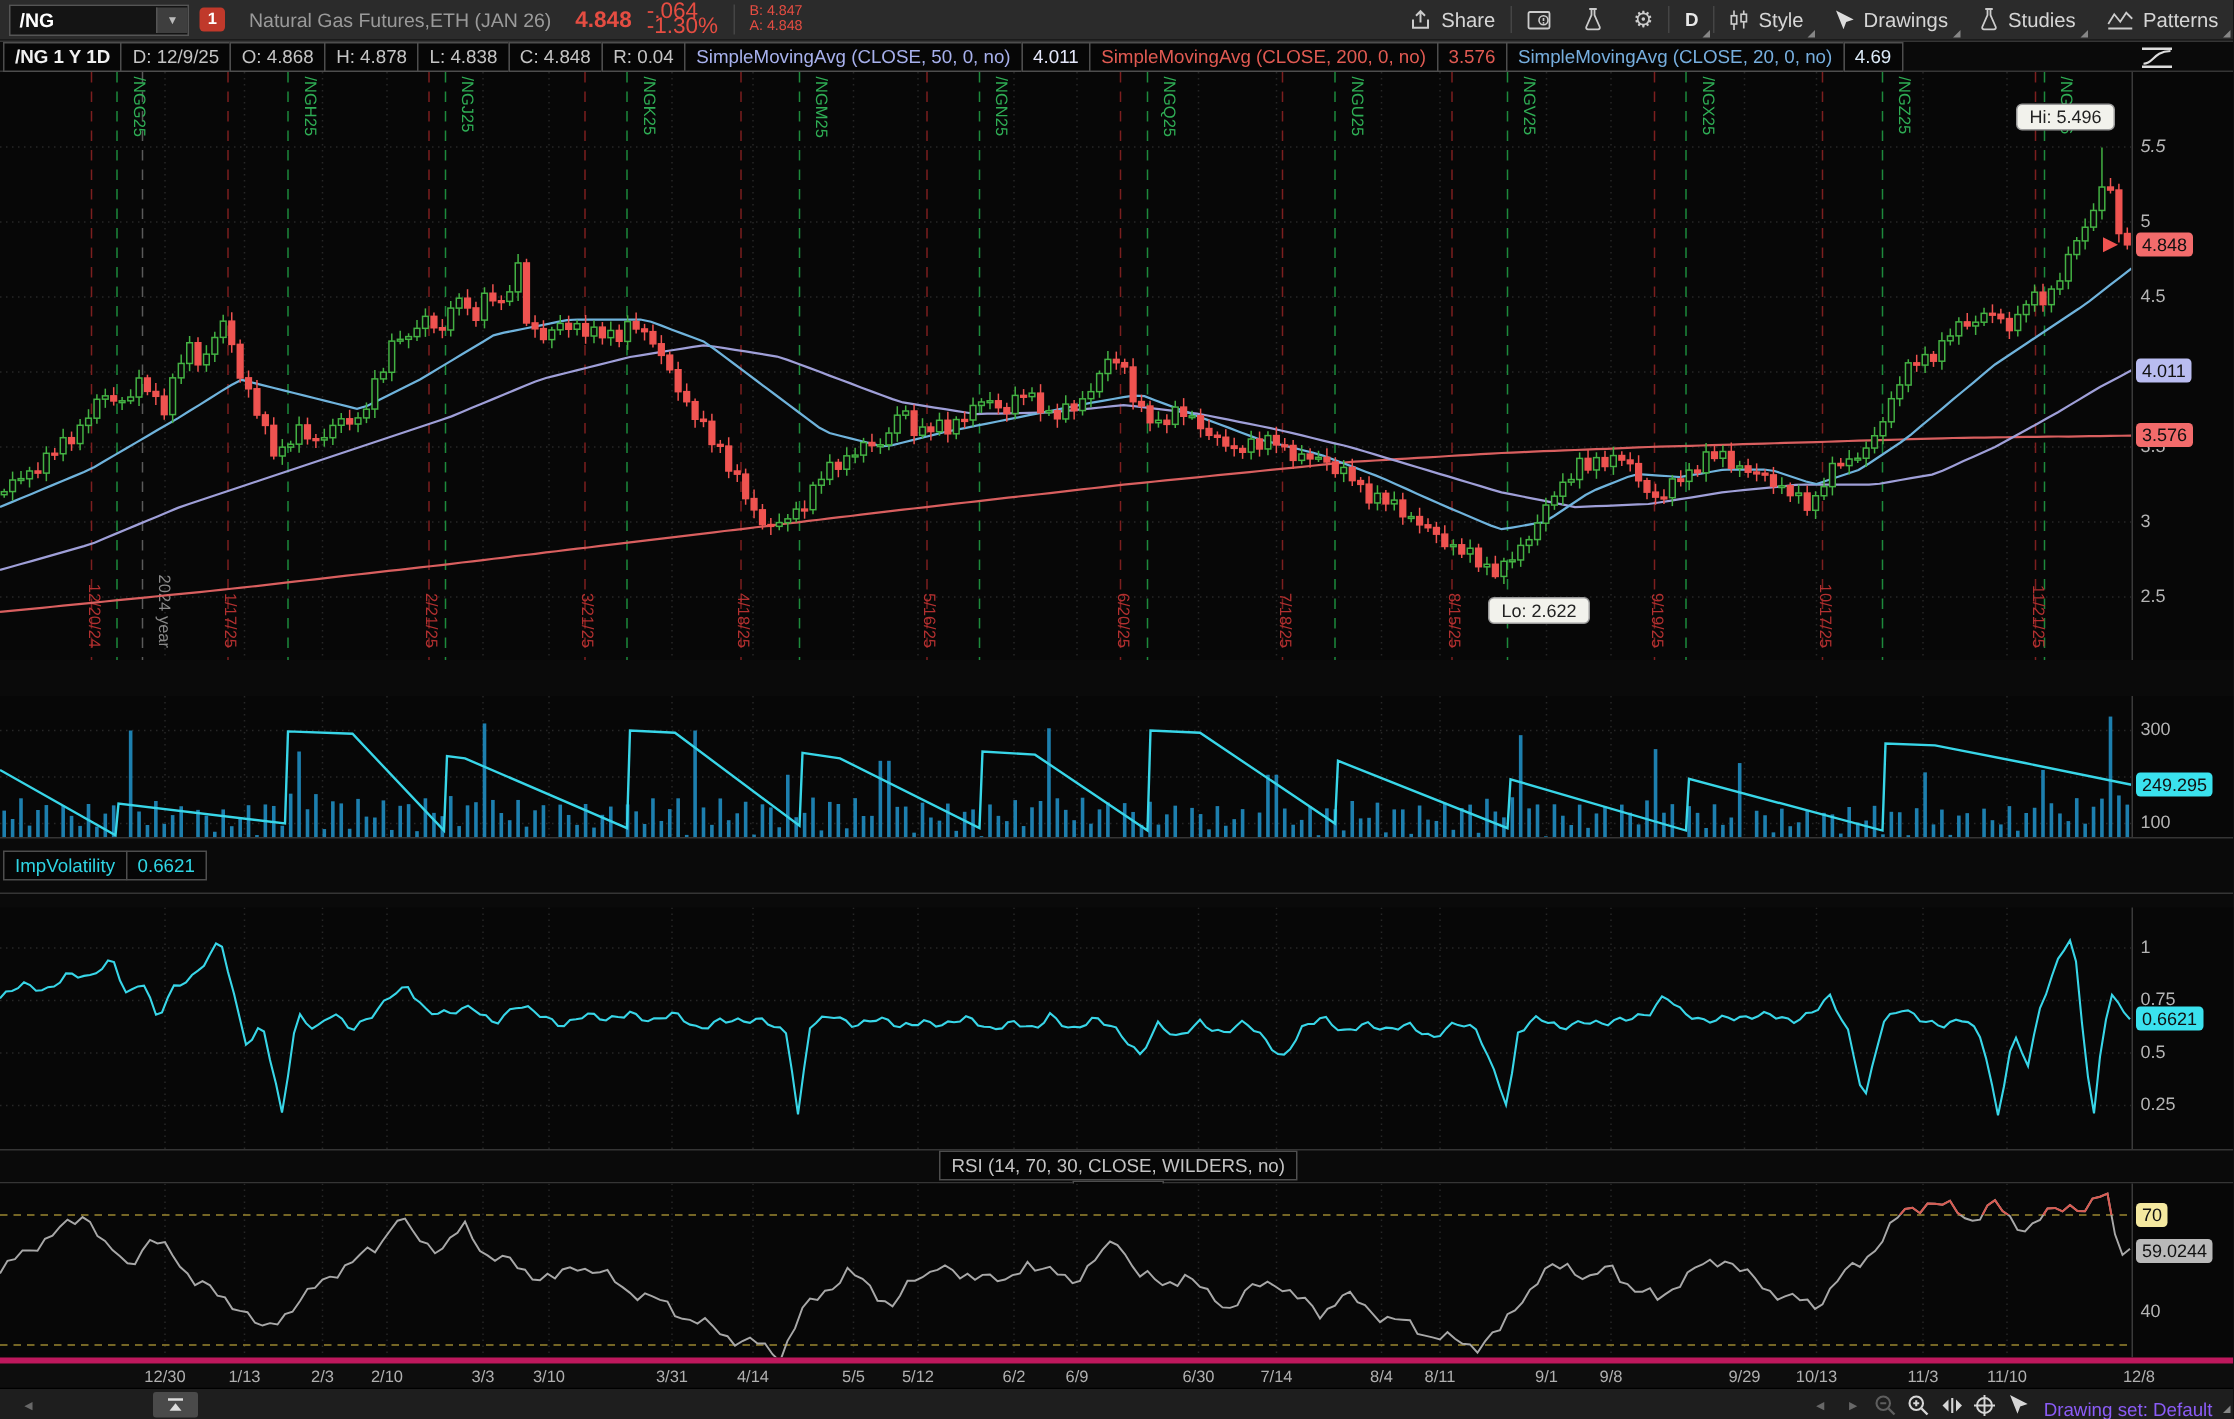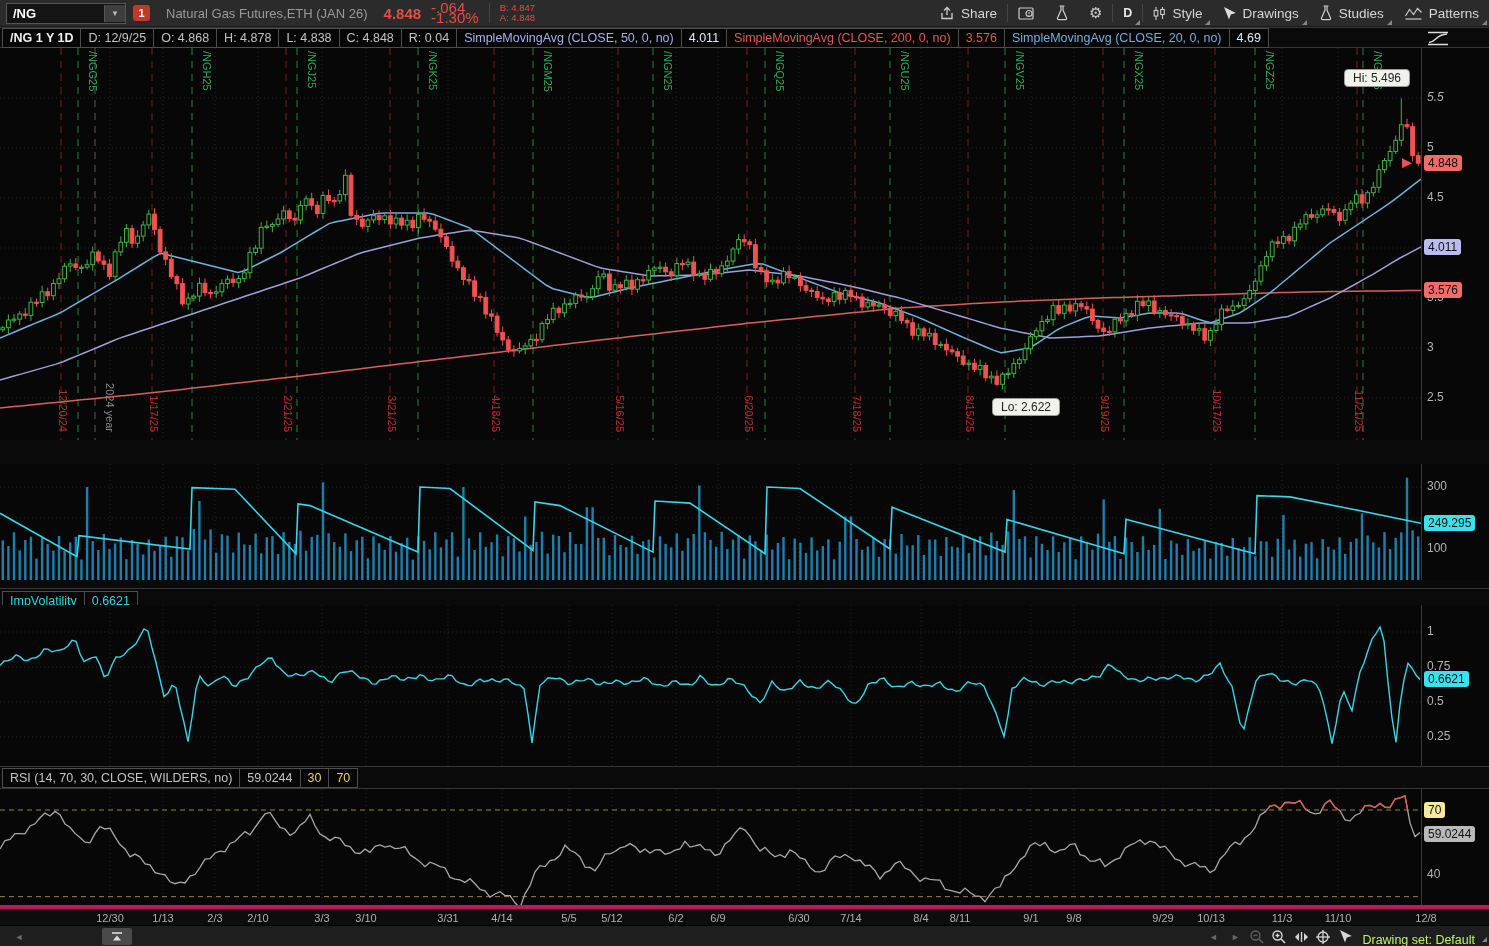--- a/index.html
+++ b/index.html
@@ -42,21 +42,21 @@
   .tooltip{position:absolute;background:#f2f2ec;color:#222;font-size:12px;border-radius:4px;padding:1px 8px;border:1px solid #999;white-space:nowrap;z-index:5;}
   
   #dateaxis{position:absolute;left:0;top:905px;width:1489px;height:20px;background:#0d0d0d;border-top:4px solid #be185d;}
   .dtick{position:absolute;top:3px;color:#b0b0b0;font-size:11px;transform:translateX(-50%);}
   
   #bottombar{position:absolute;left:0;top:925px;width:1489px;height:21px;background:#1e1e1e;border-top:1px solid #000;display:flex;align-items:center;}
   .bico{display:flex;align-items:center;justify-content:center;width:22px;height:18px;cursor:pointer;}
   .dim{color:#686868;font-size:9px;}
   .collapsebtn{margin-left:72px;width:30px;height:17px;background:#4a4a4a;border-radius:2px;display:flex;align-items:center;justify-content:center;cursor:pointer;}
   .bspacer{flex:1;}
-  .drawset{position:relative;color:#bef264;font-size:12.5px;padding:0 14px 0 6px;height:14px;line-height:21px;cursor:pointer;}
+  .drawset{position:relative;color:#8b5cf6;font-size:12.5px;padding:0 14px 0 6px;height:14px;line-height:21px;cursor:pointer;}
   svg{display:block;}
   text{font-family:"Liberation Sans",sans-serif;}
 </style>
 </head>
 <body>
 
 <div id="app">
 
   <div id="toolbar">
     <div class="symbox">
@@ -1054,21 +1054,21 @@
         <rect x="1417.0" y="72.4" width="2.4" height="43.6" fill="#1d7fae"></rect>
         <polyline fill="none" stroke="#38d6e8" stroke-width="1.6" points="0,49.3 77,92.8 79,71.7 190,85.0 192,23.6 235,25.2 296,89.7 298,40.0 310,41.6 418,88.1 420,23.0 450,24.5 533,86.5 535,37.9 560,41.6 653,88.1 655,37.0 690,39.1 765,89.7 767,23.0 800,24.5 890,85.0 892,43.2 1005,88.1 1007,55.5 1124,89.7 1126,55.2 1255,89.7 1257,31.7 1290,32.9 1350,44.7 1421,59.2"></polyline>
       </svg>
   </div>
   <div class="axis" id="volaxis" style="top:464px;height:116px;">
       <div class="axlabel" style="top: 15px;">300</div>
       <div class="axlabel" style="top: 77px;">100</div>
       <div class="axbadge" style="top: 51.163px; background: rgb(58, 226, 238);">249.295</div>
     </div>
 
-  <div class="hdrrow" style="top:588px;height:26px;">
+  <div class="hdrrow" style="top:558px;height:38px;">
     <span class="cell c-cyan">ImpVolatility</span>
     <span class="cell c-cyan">0.6621</span>
   </div>
   <div class="panel" style="top:605px;width:1421px;height:161px;">
     <svg id="iv-svg" width="1421" height="161">
         <line x1="110" y1="0" x2="110" y2="161" stroke="#272727" stroke-dasharray="1 3"></line>
         <line x1="163" y1="0" x2="163" y2="161" stroke="#272727" stroke-dasharray="1 3"></line>
         <line x1="215" y1="0" x2="215" y2="161" stroke="#272727" stroke-dasharray="1 3"></line>
         <line x1="258" y1="0" x2="258" y2="161" stroke="#272727" stroke-dasharray="1 3"></line>
         <line x1="322" y1="0" x2="322" y2="161" stroke="#272727" stroke-dasharray="1 3"></line>
@@ -1097,21 +1097,21 @@
       </svg>
   </div>
   <div class="axis" id="ivaxis" style="top:605px;height:161px;">
       <div class="axlabel" style="top: 19px;">1</div>
       <div class="axlabel" style="top: 54px;">0.75</div>
       <div class="axlabel" style="top: 89px;">0.5</div>
       <div class="axlabel" style="top: 124px;">0.25</div>
       <div class="axbadge" style="top: 66.306px; background: rgb(58, 226, 238);">0.6621</div>
     </div>
 
-  <div class="hdrrow" style="top:766px;height:23px;">
+  <div class="hdrrow" style="top:766px;height:23px;flex-direction:column;">
     <span class="cell c-gray">RSI (14, 70, 30, CLOSE, WILDERS, no)</span>
     <span class="cell c-gray">59.0244</span>
     <span class="cell c-yellow">30</span>
     <span class="cell c-yellow">70</span>
   </div>
   <div class="panel" style="top:789px;width:1421px;height:116px;">
     <svg id="rsi-svg" width="1421" height="116">
         <line x1="110" y1="0" x2="110" y2="116" stroke="#272727" stroke-dasharray="1 3"></line>
         <line x1="163" y1="0" x2="163" y2="116" stroke="#272727" stroke-dasharray="1 3"></line>
         <line x1="215" y1="0" x2="215" y2="116" stroke="#272727" stroke-dasharray="1 3"></line>

